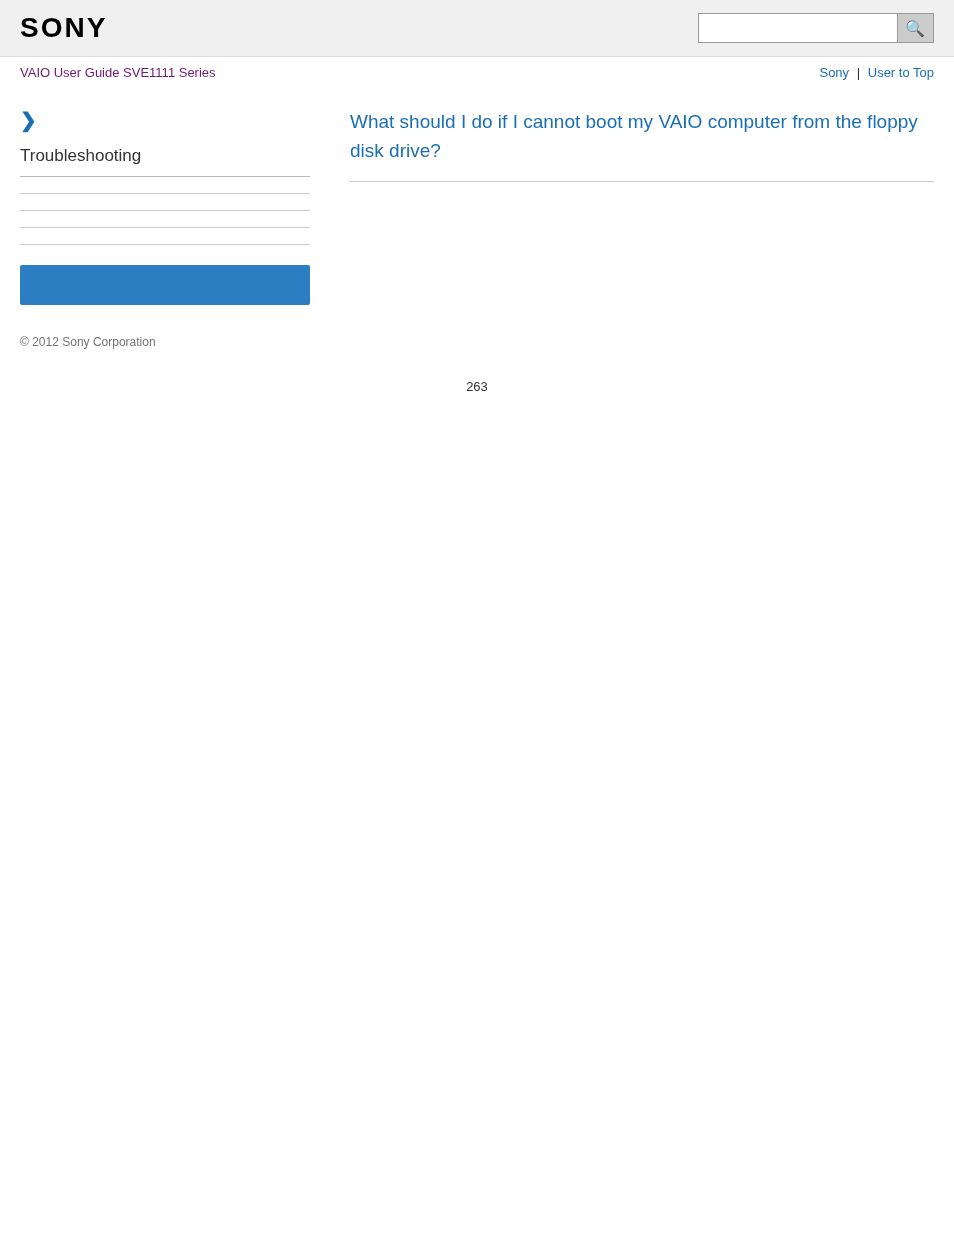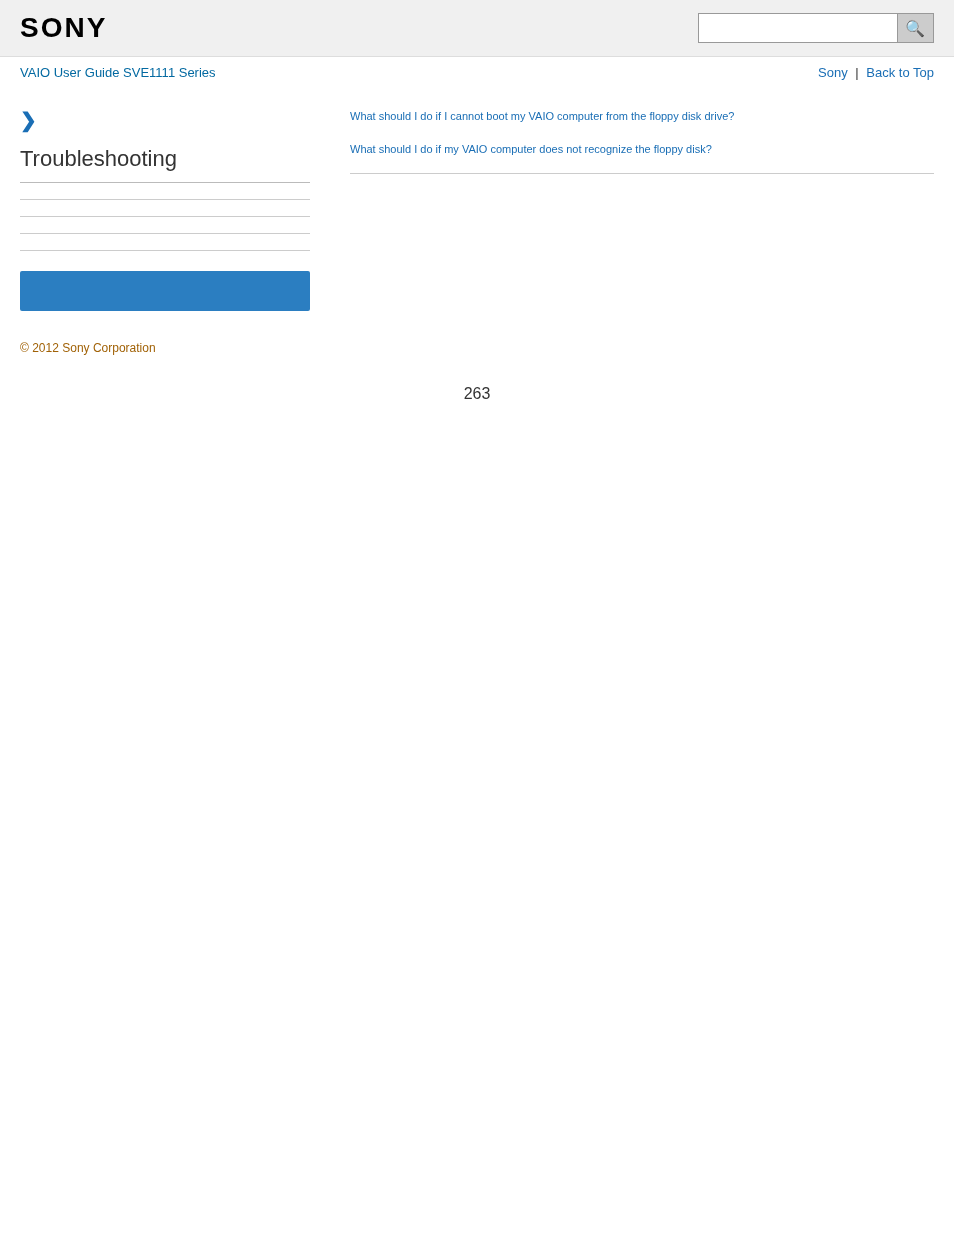--- a/index.html
+++ b/index.html
@@ -66,21 +66,21 @@
     
     .nav-bar {
       display: flex;
       justify-content: space-between;
       align-items: center;
       padding: 8px 20px;
       font-size: 13px;
     }
 
     .nav-left {
-      color: #0369a1;
+      color: #701a75;
     }
 
     .nav-right {
       color: #1a6eb5;
     }
 
     .nav-right a {
       color: #1a6eb5;
       text-decoration: none;
     }
@@ -105,21 +105,21 @@
 
     .sidebar-chevron {
       color: #1a6eb5;
       font-size: 20px;
       font-weight: bold;
       margin-bottom: 14px;
       display: block;
     }
 
     .sidebar-title {
-      font-size: 22px;
+      font-size: 17px;
       font-weight: normal;
       color: #333;
       padding-bottom: 10px;
       border-bottom: 1px solid #bbb;
       margin-bottom: 14px;
     }
 
     .sidebar-line {
       border: none;
       border-top: 1px solid #ccc;
@@ -137,41 +137,41 @@
     
     .content-area {
       flex: 1;
       padding-left: 20px;
     }
 
     .content-link {
       display: block;
       color: #1a6eb5;
       text-decoration: none;
-      font-size: 11px;
+      font-size: 19px;
       line-height: 1.5;
       margin-bottom: 16px;
     }
 
     .content-divider {
       border: none;
       border-top: 1px solid #ccc;
       margin-top: 10px;
     }
 
     
     .footer-copyright {
       padding: 30px 20px 10px 20px;
       font-size: 12px;
-      color: #a16207;
+      color: #737373;
     }
 
     .page-number {
       text-align: center;
-      font-size: 16px;
+      font-size: 13px;
       color: #333;
       padding: 20px 0;
     }
   </style>
 </head>
 <body>
 
 <div class="header">
   <span class="sony-logo">SONY</span>
   <div class="search-area">
@@ -180,38 +180,37 @@
       <span>🔍</span>
     </button>
   </div>
 </div>
 
 <div class="nav-bar">
   <span class="nav-left">VAIO User Guide SVE1111 Series</span>
   <div class="nav-right">
     <a href="#">Sony</a>
     <span class="nav-divider">|</span>
-    <a href="#">Back to Top</a>
+    <a href="#">User to Top</a>
   </div>
 </div>
 
 <div class="main-content">
 
   <div class="sidebar">
     <span class="sidebar-chevron">❯</span>
     <div class="sidebar-title">Troubleshooting</div>
     <hr class="sidebar-line">
     <hr class="sidebar-line">
     <hr class="sidebar-line">
     <hr class="sidebar-line">
     <div class="sidebar-blue-bar"></div>
   </div>
 
   <div class="content-area">
     <a href="#" class="content-link">What should I do if I cannot boot my VAIO computer from the floppy disk drive?</a>
-    <a href="#" class="content-link">What should I do if my VAIO computer does not recognize the floppy disk?</a>
     <hr class="content-divider">
   </div>
 </div>
 
 <div class="footer-copyright">© 2012 Sony Corporation</div>
 
 <div class="page-number">263</div>
 
 </body></html>

